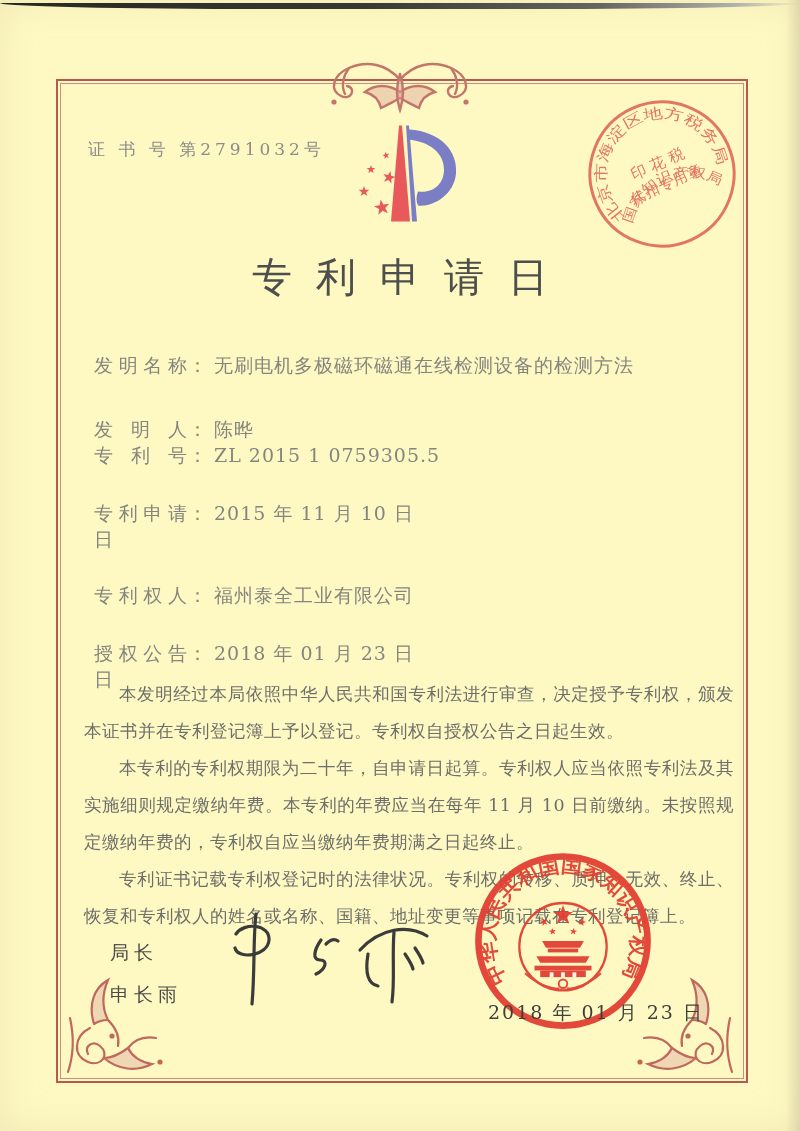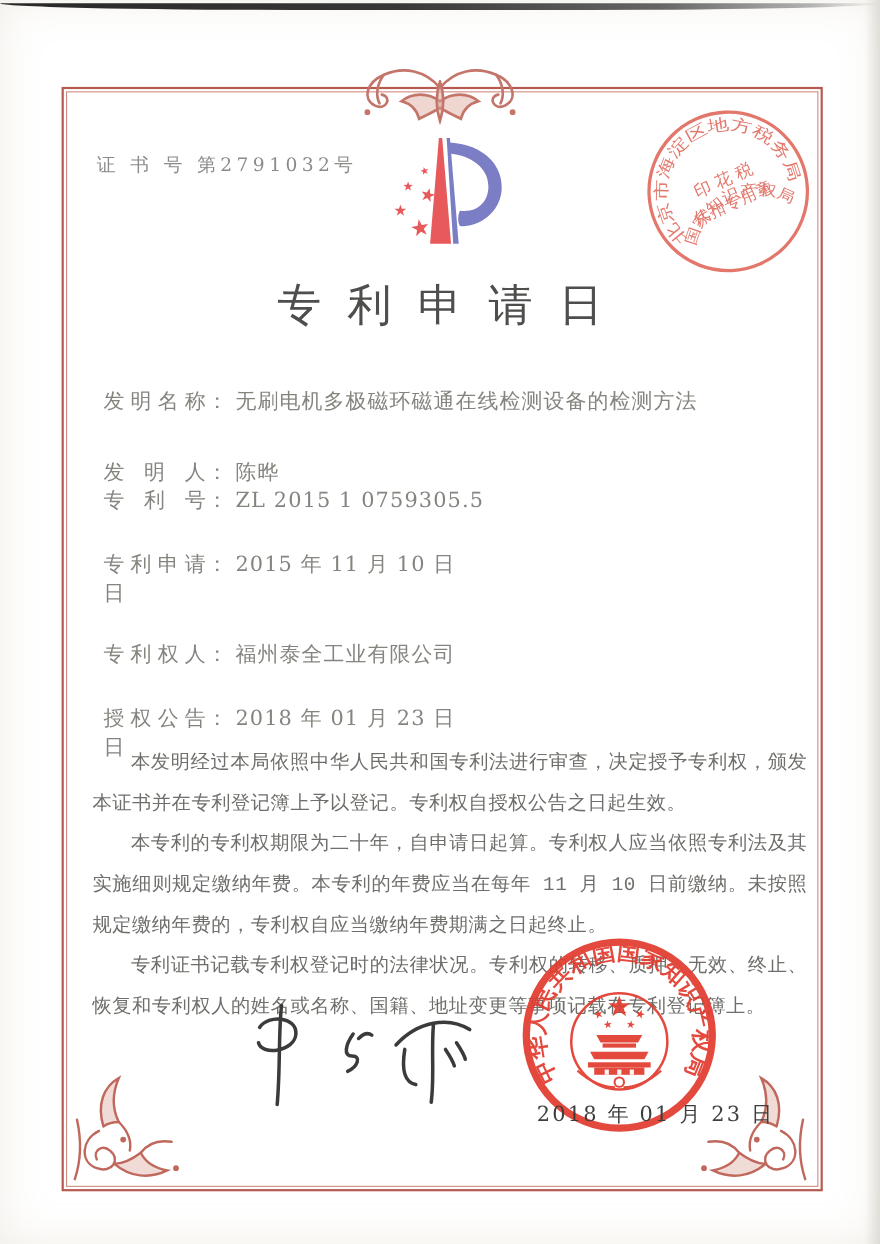--- a/index.html
+++ b/index.html
@@ -1,16 +1,16 @@
 <!DOCTYPE html>
 <html><head>
 <meta charset="utf-8">
 <style>
   html,body{margin:0;padding:0;background:#dcdad4;}
-  .page{position:relative;width:800px;height:1131px;margin:0 auto;background:#ffffff;
+  .page{position:relative;width:800px;height:1131px;margin:0 auto;background:#fef9c3;
         overflow:hidden;font-family:"DejaVu Serif","Liberation Serif",serif;
         box-shadow:inset 0 0 40px rgba(180,160,120,.18);}
   .photo-edge-top{position:absolute;top:3px;left:0;width:100%;height:6px;
         background:linear-gradient(to right,#111 0%,#222 45%,#555 75%,#aaa 92%,transparent 100%);
         border-radius:0 0 100% 100%/0 0 300% 300%;opacity:.9;}
   .photo-shade-right{position:absolute;top:0;right:0;width:14px;height:100%;
         background:linear-gradient(to left,rgba(120,110,100,.18),transparent);}
   
   .frame-outer{position:absolute;left:56px;top:79px;width:688px;height:1000px;
         border:2px solid #b65a50;}
@@ -23,21 +23,21 @@
   .title{position:absolute;left:0;top:250px;width:100%;text-align:center;
         font-size:40px;color:#4e4e4c;letter-spacing:24px;padding-left:24px;box-sizing:border-box;}
   .fields{position:absolute;left:94px;top:352px;width:620px;font-size:19px;color:#85857f;}
   .field-row{display:flex;line-height:26px;letter-spacing:1px;}
   .field-row.m1{margin-bottom:38px}.field-row.m2{}.field-row.m3{margin-bottom:32px}
   .field-row.m4{margin-bottom:30px}.field-row.m5{margin-bottom:32px}
   .f-label{display:inline-block;width:94px;text-align:justify;text-align-last:justify;flex:none;}
   .f-colon{flex:none;}
   .f-value{margin-left:6px;white-space:nowrap;}
   .paras{position:absolute;left:84px;top:676px;width:650px;font-size:17.5px;line-height:37px;
-        color:#6e6e6a;letter-spacing:.5px;text-align:justify;font-family:Liberation Mono, monospace;}
+        color:#6e6e6a;letter-spacing:.5px;text-align:justify;}
   .paras p{margin:0;text-indent:2em;}
   .signer{position:absolute;left:110px;top:940px;font-size:19px;color:#4b4b49;letter-spacing:5px;}
   .signer div{margin-bottom:16px;}
   .signature{position:absolute;left:222px;top:908px;}
   .seal{position:absolute;left:468px;top:846px;opacity:.93;}
   .seal-date{position:absolute;left:488px;top:1000px;font-size:19px;color:#3e3e3c;letter-spacing:2px;z-index:3;}
   .footer{position:absolute;left:0;top:1050px;width:100%;text-align:center;font-size:15px;color:#6f6f6d;letter-spacing:2px;}
   svg text{font-family:"DejaVu Serif","Liberation Serif",serif;}
 </style>
 </head>
@@ -156,20 +156,24 @@
       <span class="f-value">2018 年 01 月 23 日</span>
     </div>
   </div>
 
   <div class="paras">
     <p>本发明经过本局依照中华人民共和国专利法进行审查，决定授予专利权，颁发本证书并在专利登记簿上予以登记。专利权自授权公告之日起生效。</p>
     <p>本专利的专利权期限为二十年，自申请日起算。专利权人应当依照专利法及其实施细则规定缴纳年费。本专利的年费应当在每年 11 月 10 日前缴纳。未按照规定缴纳年费的，专利权自应当缴纳年费期满之日起终止。</p>
     <p>专利证书记载专利权登记时的法律状况。专利权的转移、质押、无效、终止、恢复和专利权人的姓名或名称、国籍、地址变更等事项记载在专利登记簿上。</p>
   </div>
 
+  <div class="signer">
+    <div>局长</div>
+    <div>申长雨</div>
+  </div>
 
   <svg class="signature" width="220" height="100" viewBox="0 0 220 100">
     <g stroke="#3b3b3b" stroke-width="3.2" fill="none" stroke-linecap="round" stroke-linejoin="round">
       <path d="M34 6 C31 30 33 62 30 96"></path>
       <path d="M14 26 C22 14 48 16 47 32 C46 48 16 52 13 40"></path>
       <path d="M99 32 C92 42 90 52 98 52 C107 52 103 62 94 66"></path>
       <path d="M104 36 C108 32 112 30 116 33"></path>
       <path d="M138 42 C158 20 186 16 205 28"></path>
       <path d="M172 24 C170 48 173 72 170 94"></path>
       <path d="M146 46 C143 64 146 76 156 78"></path>

